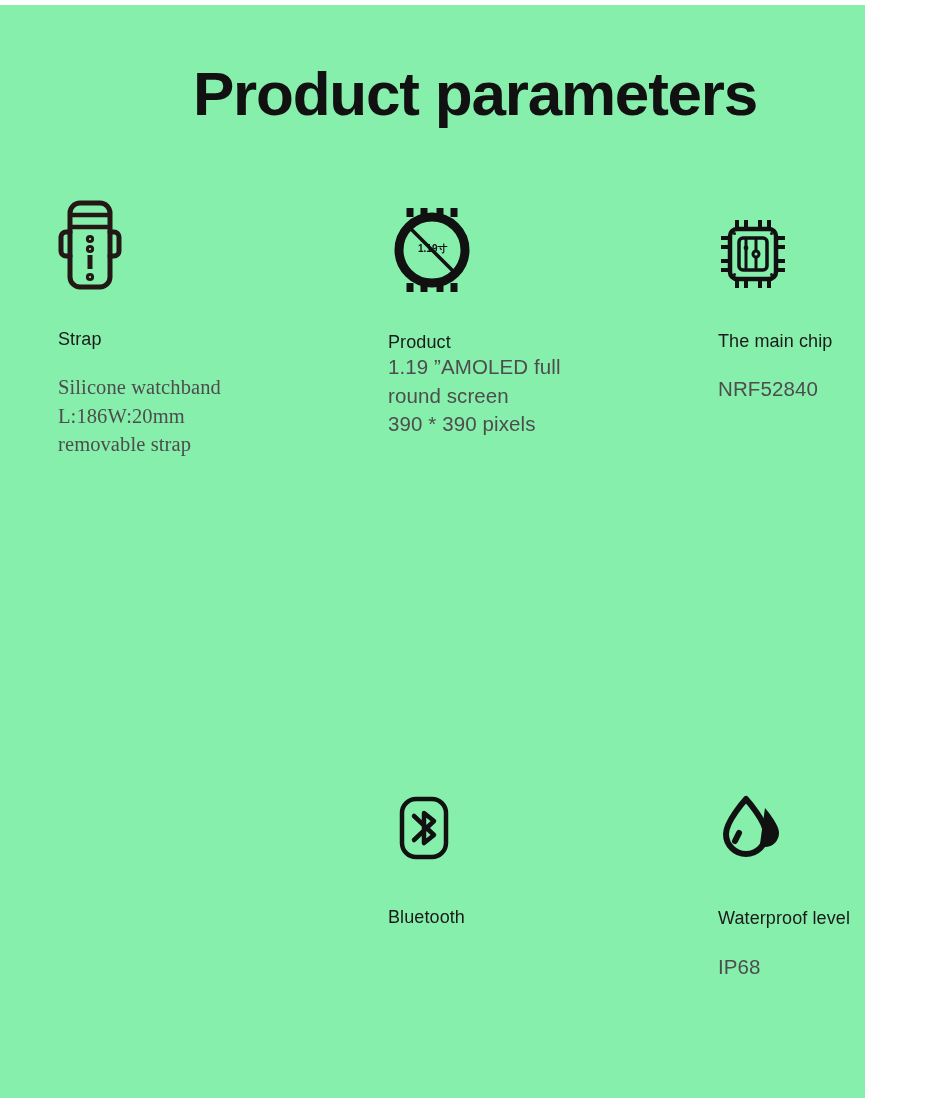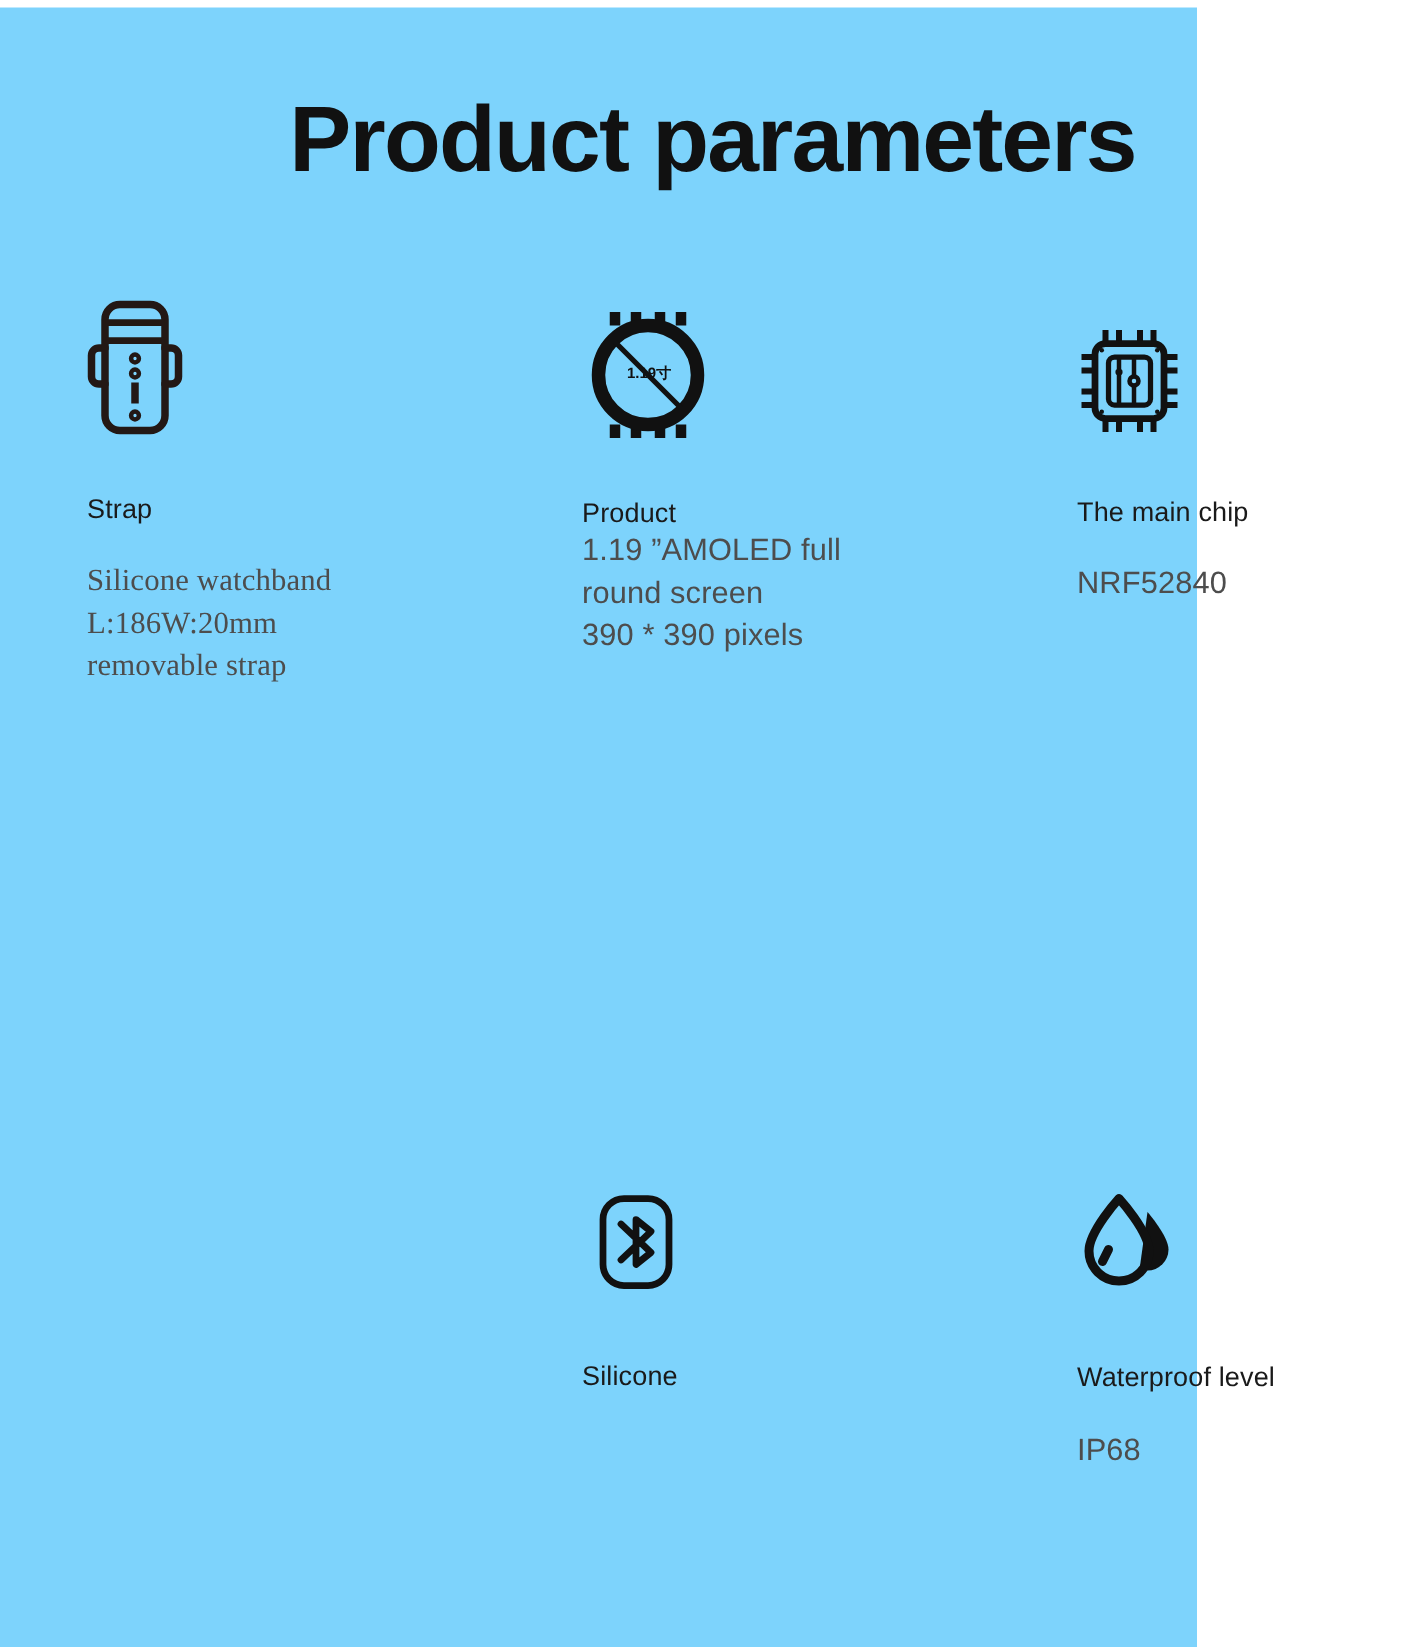--- a/index.html
+++ b/index.html
@@ -8,23 +8,23 @@
   }
   body {
     width: 950px;
     height: 1098px;
     background: #ffffff;
     font-family: "Liberation Sans", sans-serif;
     overflow: hidden;
   }
   #page {
     position: relative;
-    width: 798px;
+    width: 865px;
     height: 1098px;
-    background: #7dd3fc;
+    background: #86efac;
     box-sizing: border-box;
   }
   .top-strip {
     position: absolute;
     left: 0; top: 0;
     width: 950px; height: 5px;
     background: #ffffff;
   }
   .page-title {
     position: absolute;
@@ -176,21 +176,21 @@
     <div class="row" style="height:276px; top:0;">
 
 
       <div class="cell col-2" style="top:296px;">
         <div class="icon-box">
           <svg width="72" height="72" viewBox="0 0 72 72" fill="none">
             <rect x="14" y="8" width="44" height="58" rx="14" stroke="#111" stroke-width="4.5"></rect>
             <path d="M26 25 L46 44 L36 52 V22 L46 30 L26 49" stroke="#111" stroke-width="4.5" stroke-linejoin="round" stroke-linecap="round"></path>
           </svg>
         </div>
-        <div class="cell-title" style="margin-top:44px;">Silicone</div>
+        <div class="cell-title" style="margin-top:44px;">Bluetooth</div>
       </div>
 
       <div class="cell col-3" style="top:296px;">
         <div class="icon-box">
           <svg width="72" height="72" viewBox="0 0 72 72" fill="none">
 
             <path d="M47 17 C47 17 61 33 61 42 a14 14 0 0 1 -14 14 C44 56 42 53 42 53 L47 17 Z" fill="#111"></path>
 
             <path d="M28 8 C28 8 8 30 8 43 a20 20 0 0 0 40 0 C48 30 28 8 28 8 Z" stroke="#111" stroke-width="6" stroke-linejoin="round" fill="none"></path>
 

